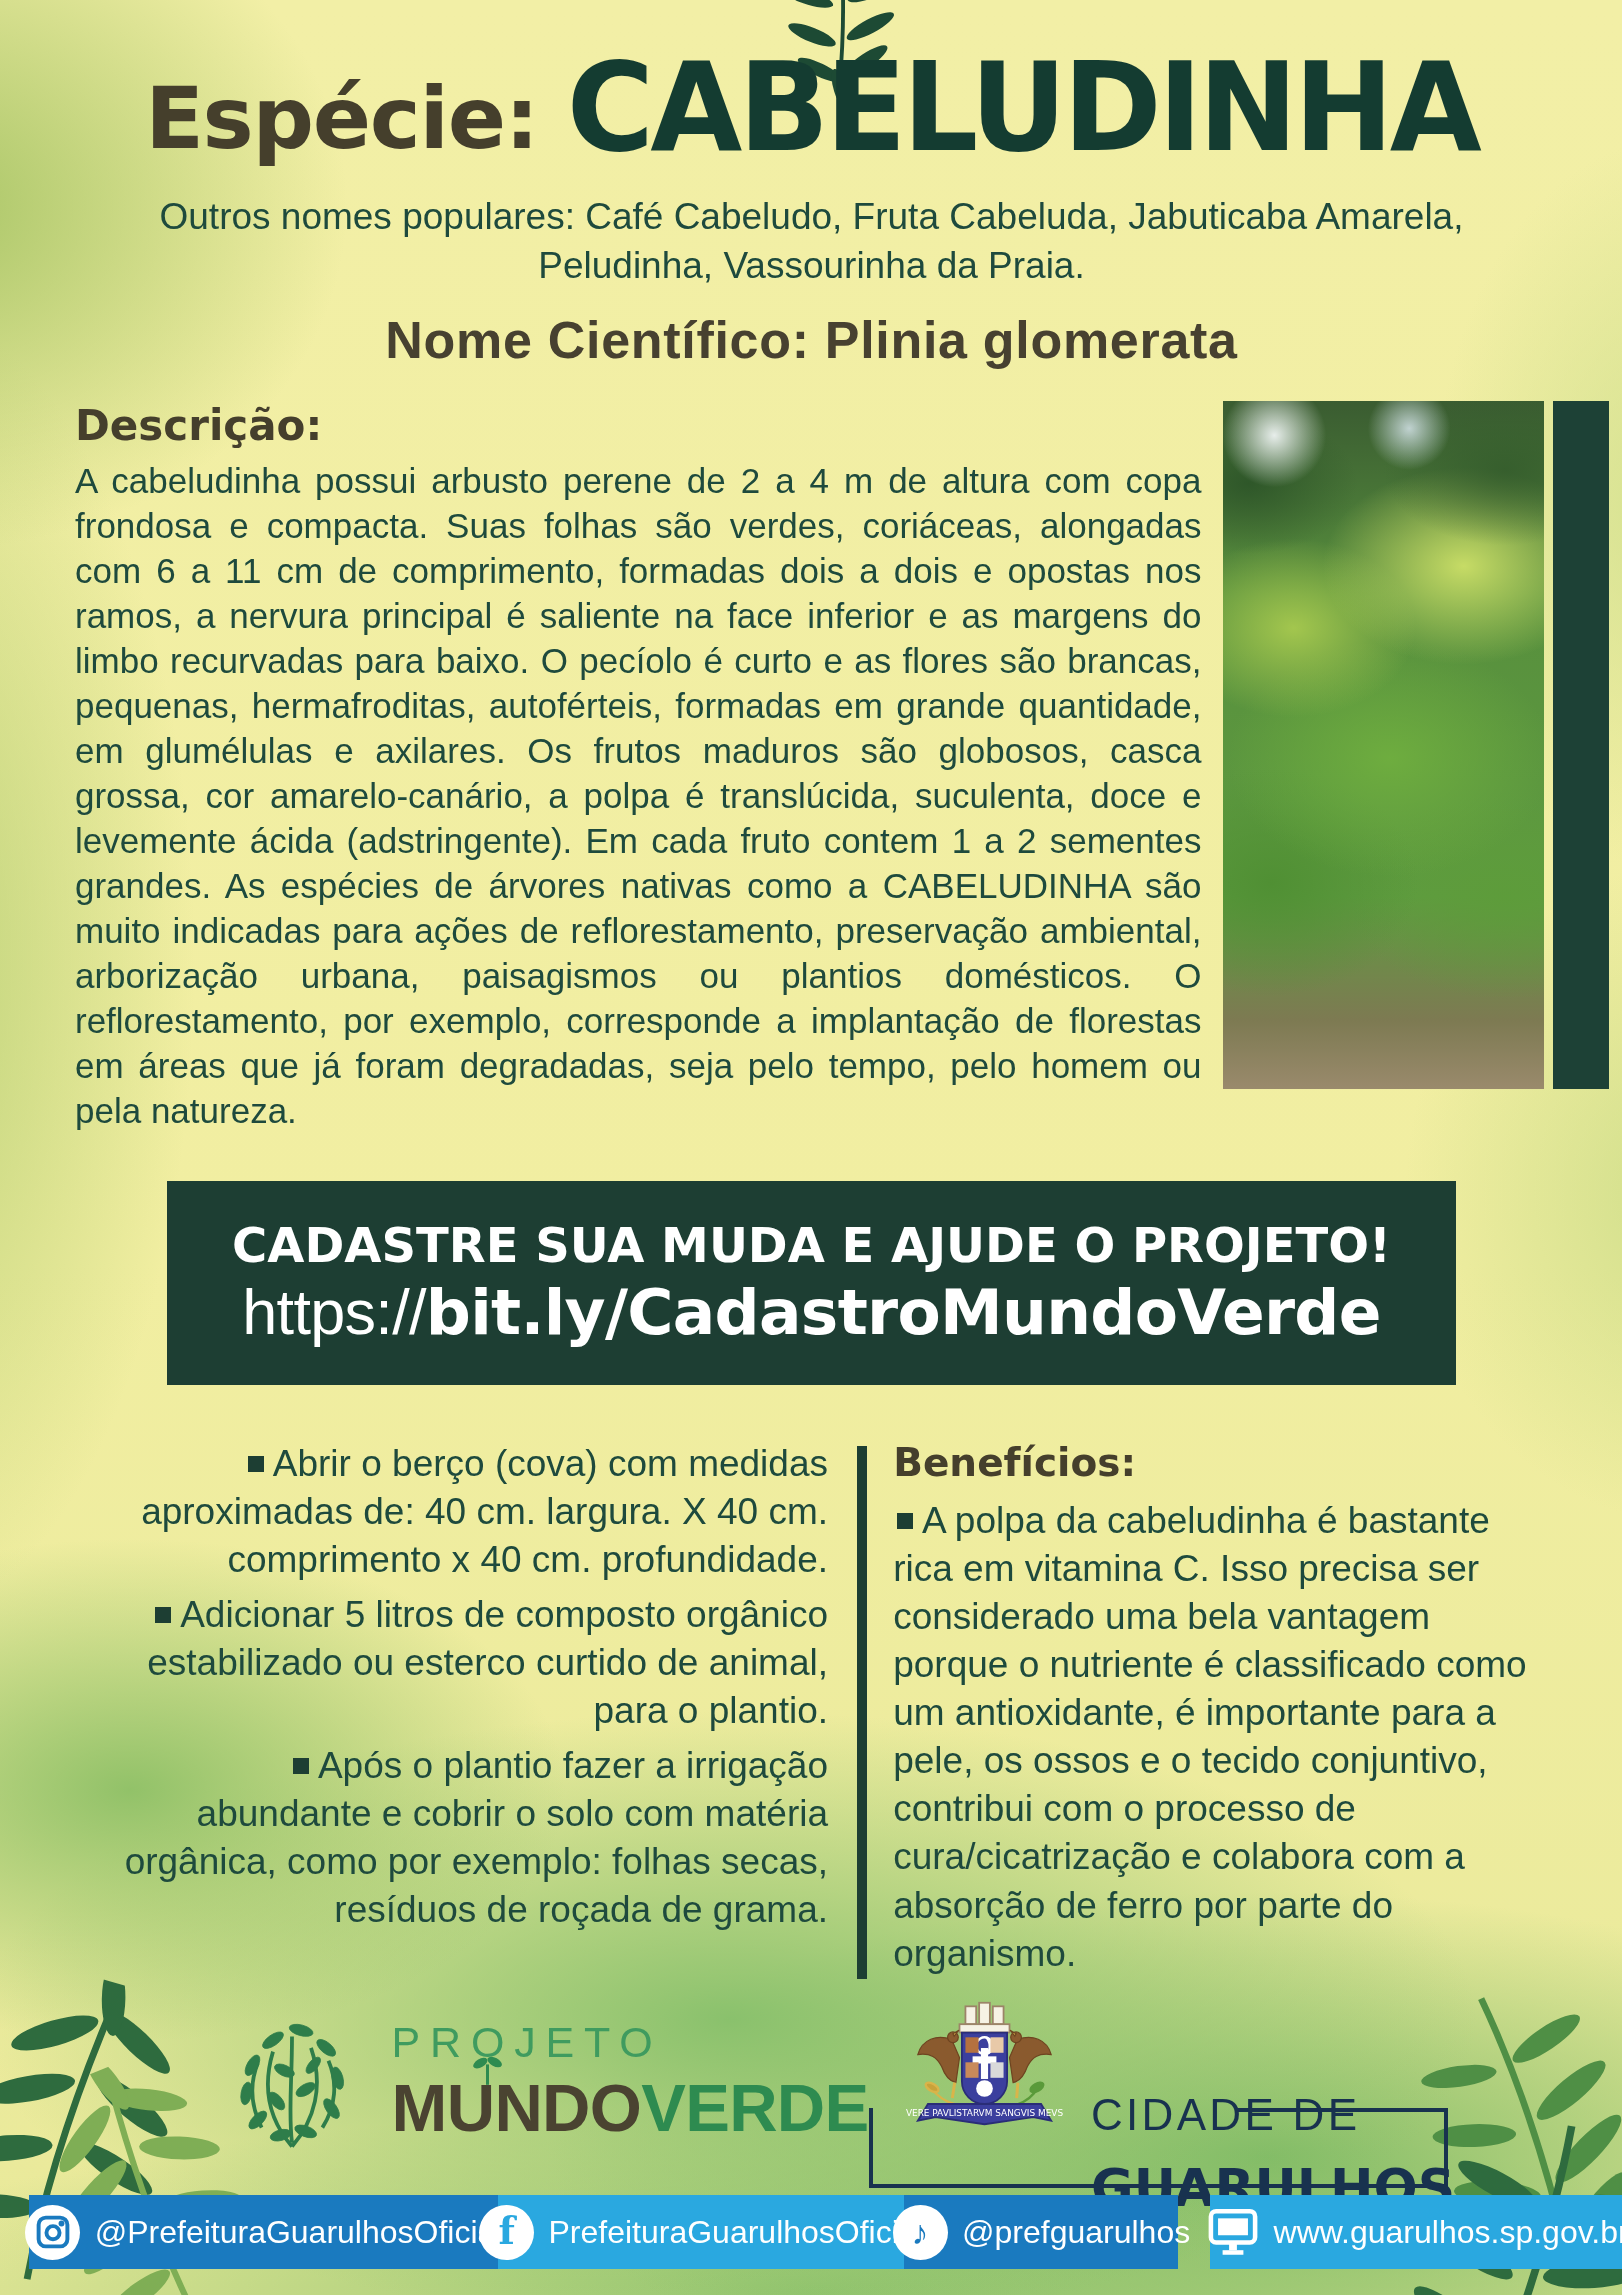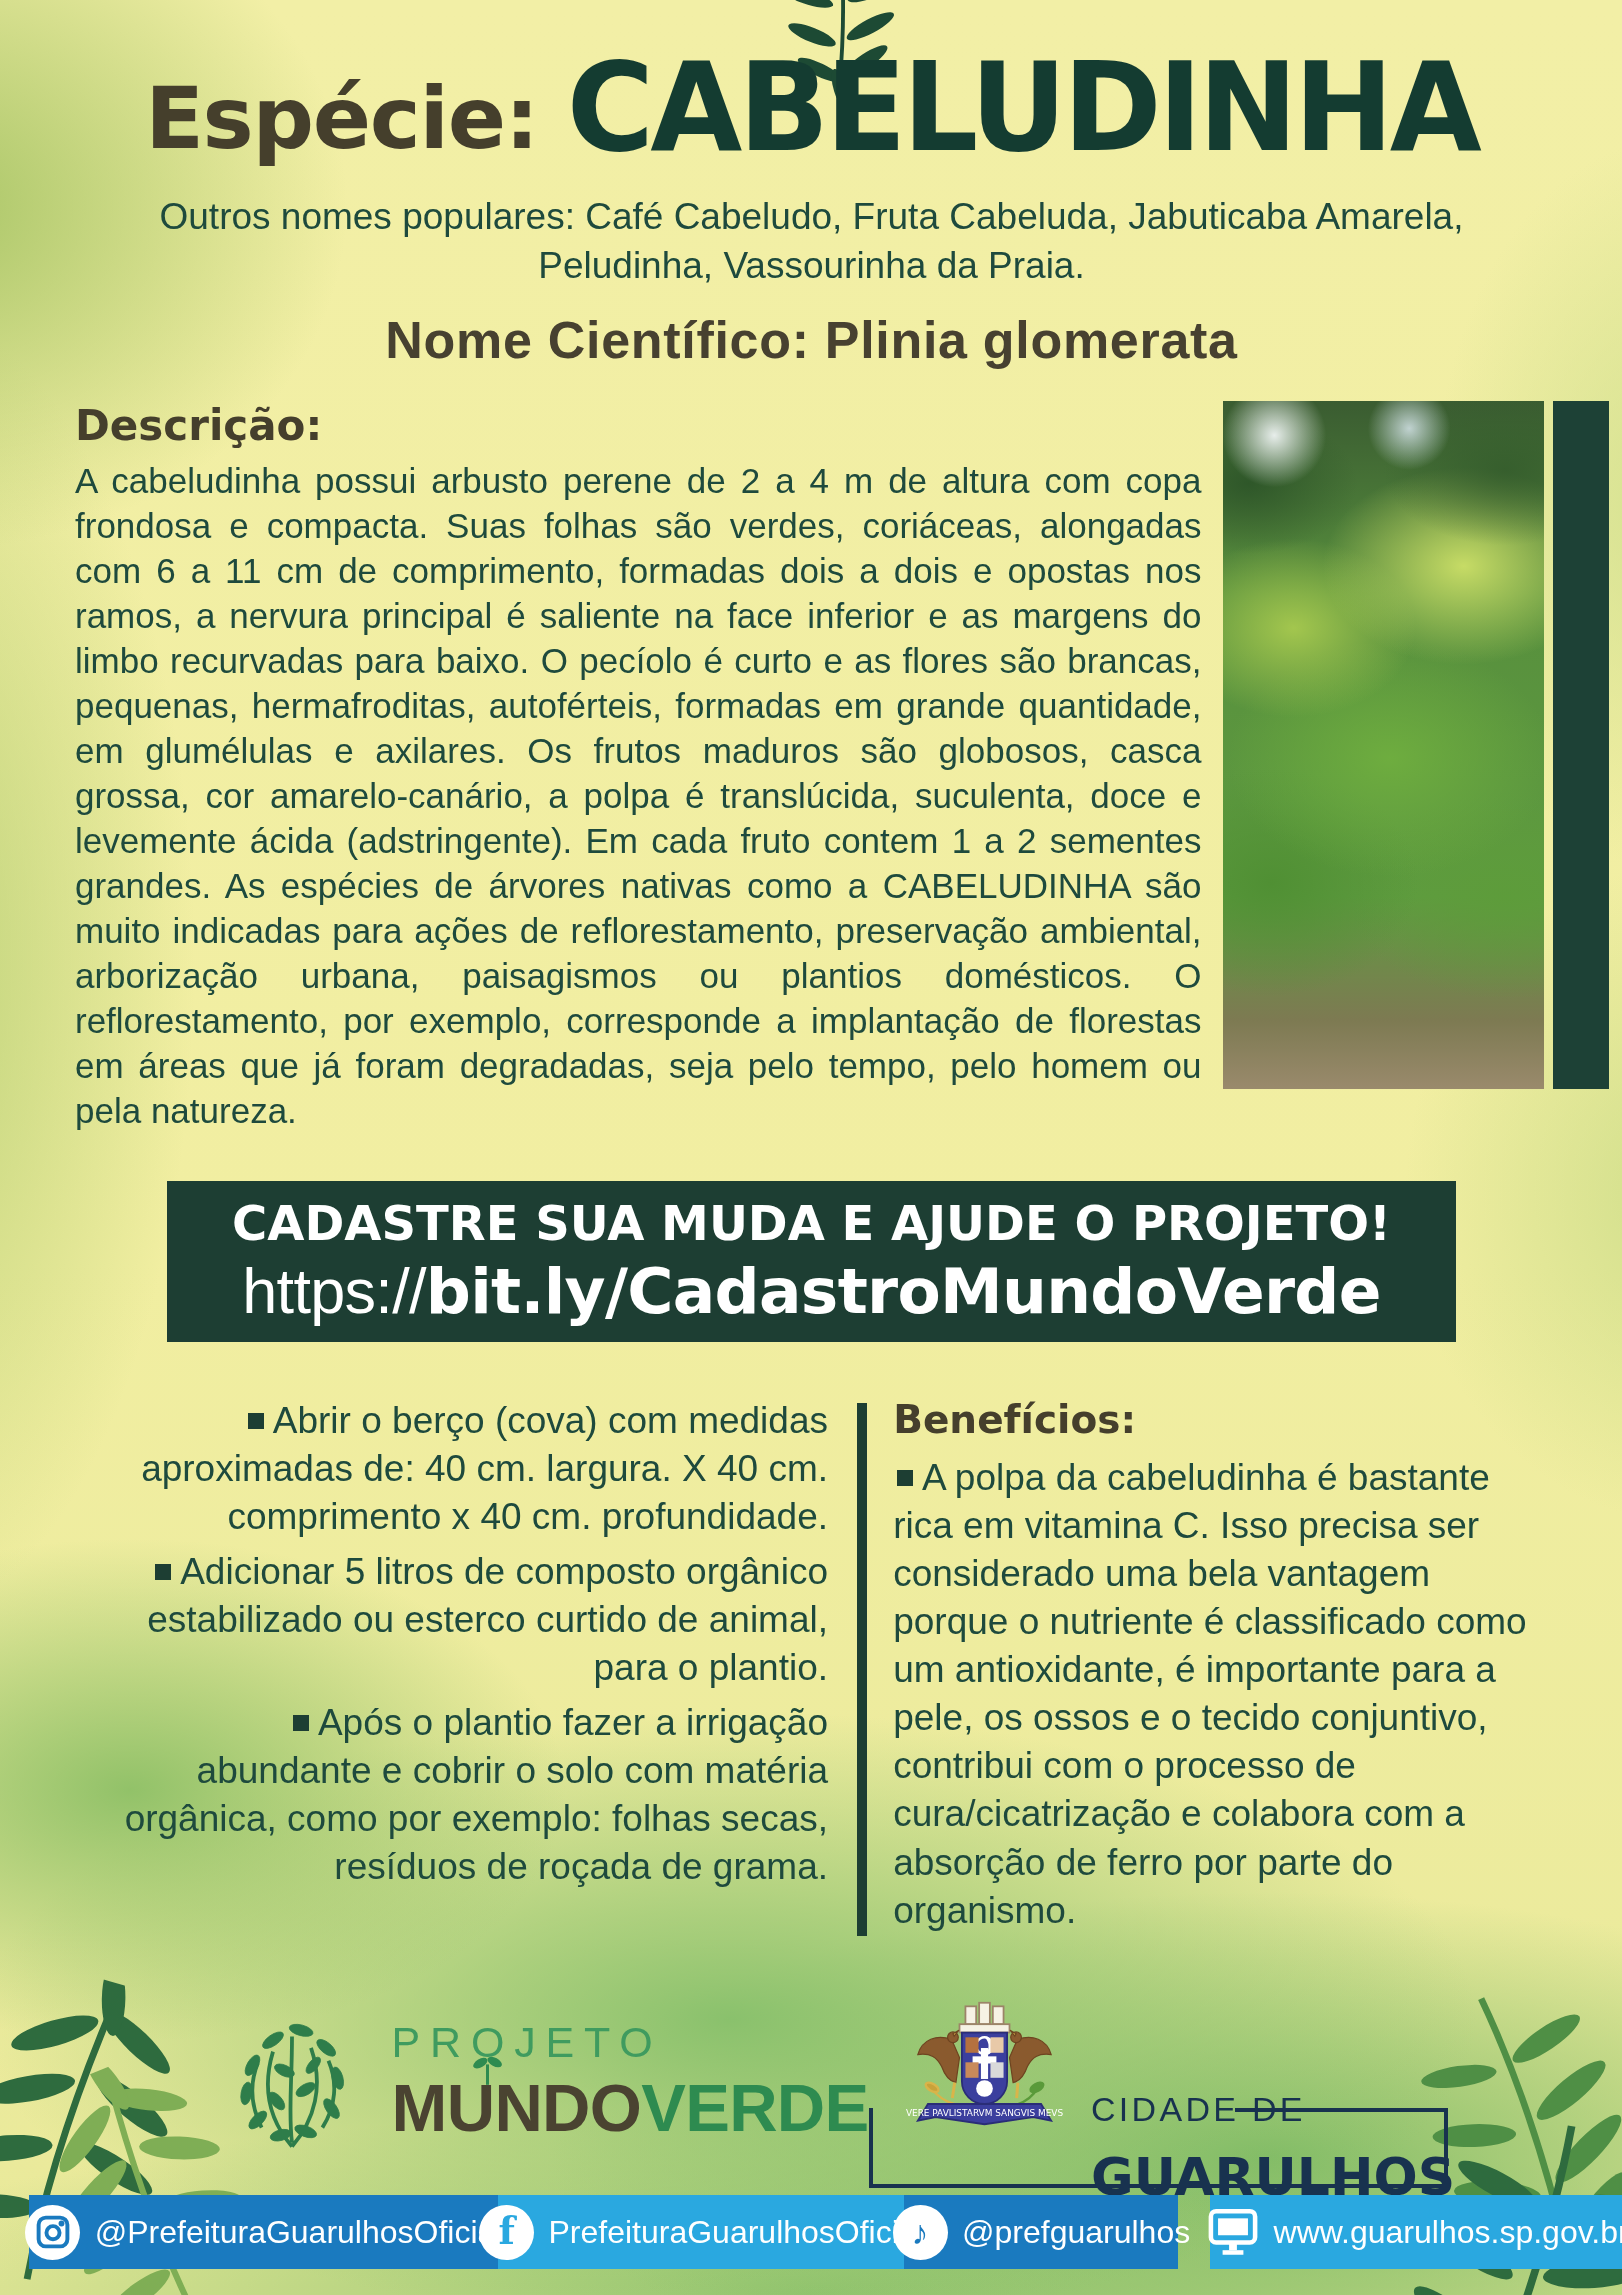--- a/index.html
+++ b/index.html
@@ -45,21 +45,21 @@
       radial-gradient(ellipse 170px 105px at 88% 10%, rgba(52,92,44,.85), rgba(52,92,44,0) 72%),
       radial-gradient(ellipse 196px 137px at 75% 24%, rgba(205,224,104,.95), rgba(205,224,104,0) 72%),
       radial-gradient(ellipse 170px 124px at 22% 33%, rgba(167,201,79,.95), rgba(167,201,79,0) 72%),
       radial-gradient(ellipse 216px 157px at 52% 52%, rgba(111,174,63,.95), rgba(111,174,63,0) 75%),
       radial-gradient(ellipse 196px 151px at 15% 70%, rgba(79,143,51,.95), rgba(79,143,51,0) 75%),
       radial-gradient(ellipse 209px 137px at 88% 72%, rgba(93,156,58,.9),  rgba(93,156,58,0) 75%),
       linear-gradient(180deg,#3a5c31 0%, #578f3d 28%, #5f9c40 72%, #7d7a52 90%, #9a8a6c 100%);
   }
 
   
-  .cta{margin:47px auto 0; width:1289px; height:161px; background:#1d3e33;
+  .cta{margin:47px auto 0; width:1289px; height:204px; background:#1d3e33;
        display:flex; flex-direction:column; justify-content:center; align-items:center; gap:3.9px;}
   .cta-line1{font-family:"DejaVu Sans", sans-serif; font-weight:800; font-size:48px; color:#ffffff; letter-spacing:0px;}
   .cta-url{font-size:63px; color:#ffffff; letter-spacing:-0.7px;}
   .cta-url .pre{font-weight:500;}
   .cta-url .main{font-family:"DejaVu Sans", sans-serif; font-weight:800;}
 
   
   .cols{display:flex; margin:55px 88px 0 105px;}
   .col-left{width:723px; text-align:right;}
   .col-div{width:9.8px; background:#1d3e33; margin:6.5px 26px 5.2px 29.4px;}
@@ -79,21 +79,21 @@
   .pv-name .green{color:#2e8b50;}
   .pv-sprout{position:absolute; left:77px; top:38px; width:37px; height:30px;}
 
   .gua-logo{position:absolute; left:869px; top:13px;}
   .gua-frame-left  {position:absolute; left:0px;   top:110px; width:3.9px;  height:80px; background:#18324f;}
   .gua-frame-bottom{position:absolute; left:0px;   top:186px; width:578px; height:3.9px;  background:#18324f;}
   .gua-frame-right {position:absolute; left:575px; top:110px; width:3.9px;  height:80px; background:#18324f;}
   .gua-frame-top   {position:absolute; left:366px; top:110px; width:212px; height:3.9px;  background:#18324f;}
   .gua-crest{position:absolute; left:23.6px; top:0px; width:183px; height:131px;}
   .gua-text{position:absolute; left:222px; top:92px;}
-  .gua-kicker{font-size:34px; letter-spacing:3.3px; color:#18324f; font-weight:500;}
+  .gua-kicker{font-size:44px; letter-spacing:3.3px; color:#18324f; font-weight:500;}
   .gua-name{font-family:"DejaVu Sans", sans-serif; font-weight:800; font-size:52px; letter-spacing:0px; color:#18324f; margin-top:18px;}
 
   
   .social-bar{left:29.4px; top:2195px; width:1564px; height:74px; display:flex;}
   .seg{display:flex; align-items:center; justify-content:center; gap:14.4px; height:74px;}
   .seg.dark{background:#1a7abf;} .seg.light{background:#2aa8e0;}
   .seg-1{width:469px;} .seg-2{width:406px;} .seg-3{width:274px;} .seg-4{width:415px;margin-left:32px;}
   .seg-label{color:#ffffff; font-size:32px; font-weight:400; letter-spacing:0px;}
   .icon-circle{width:55px; height:55px; border-radius:50%; background:#ffffff; display:flex; align-items:center; justify-content:center; flex:0 0 auto;}
   .fb-glyph{font-family:"DejaVu Serif", serif; font-weight:700; font-size:38px; color:#2aa8e0; margin-top:-3.9px;}

